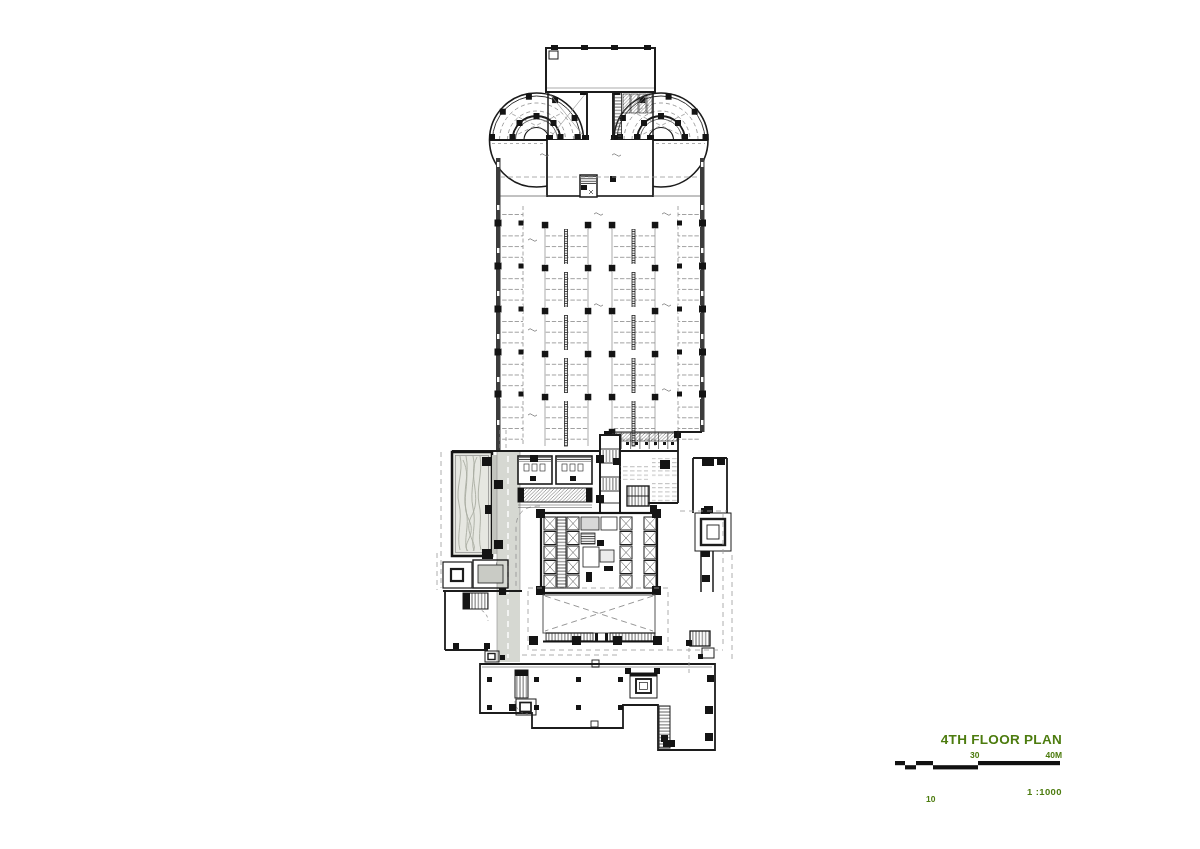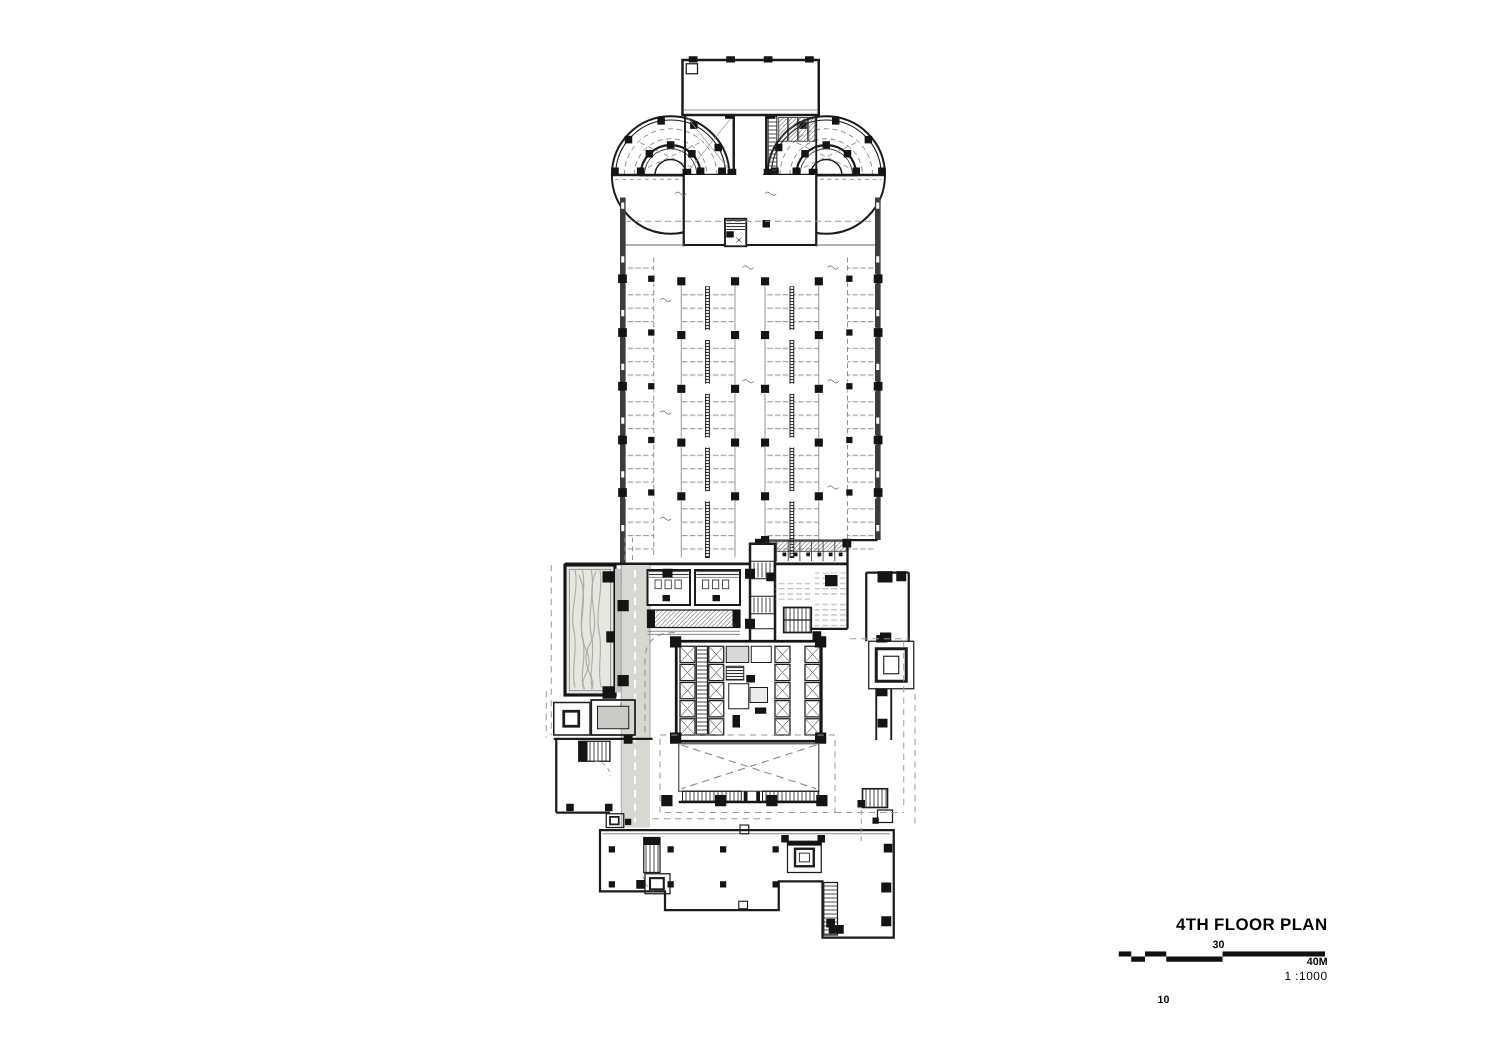--- a/index.html
+++ b/index.html
@@ -1,26 +1,26 @@
 <!DOCTYPE html>
 <html><head>
 <meta charset="utf-8">
 <style>
   html,body{margin:0;padding:0;background:#fff;}
   .sheet{position:relative;width:1200px;height:849px;background:#fff;overflow:hidden;
          font-family:"Liberation Sans",sans-serif;}
   svg.plan{position:absolute;left:0;top:0;}
-  .titleblock{position:absolute;left:890px;top:732px;width:172px;color:#000000;}
+  .titleblock{position:absolute;left:890px;top:732px;width:172px;color:#4d7c0f;}
   .tb-title{font-size:13.5px;font-weight:700;text-align:right;letter-spacing:.3px;line-height:15px;}
   .tb-labels{position:relative;height:10px;margin-top:3px;font-size:8.5px;font-weight:700;}
   .tb-l10{position:absolute;left:36px;top:0;margin-top:44px;}
   .tb-l20{position:absolute;left:80px;top:0;}
-  .tb-l40{position:absolute;right:0;top:0;margin-top:14px;}
+  .tb-l40{position:absolute;right:0;top:0;}
   .tb-bar{display:block;margin-top:1px;}
-  .tb-ratio{font-size:9.5px;font-weight:400;text-align:right;margin-top:5px;letter-spacing:.4px;}
+  .tb-ratio{font-size:9.5px;font-weight:700;text-align:right;margin-top:15px;letter-spacing:.4px;}
 </style>
 </head>
 <body>
 
 <div class="sheet">
 
 <svg class="plan" width="1200" height="849" viewBox="0 0 1200 849">
   <defs>
     <pattern id="hd" width="3.5" height="3.5" patternUnits="userSpaceOnUse">
       <path d="M0,3.5 L3.5,0" stroke="#777" stroke-width="0.7"></path>

